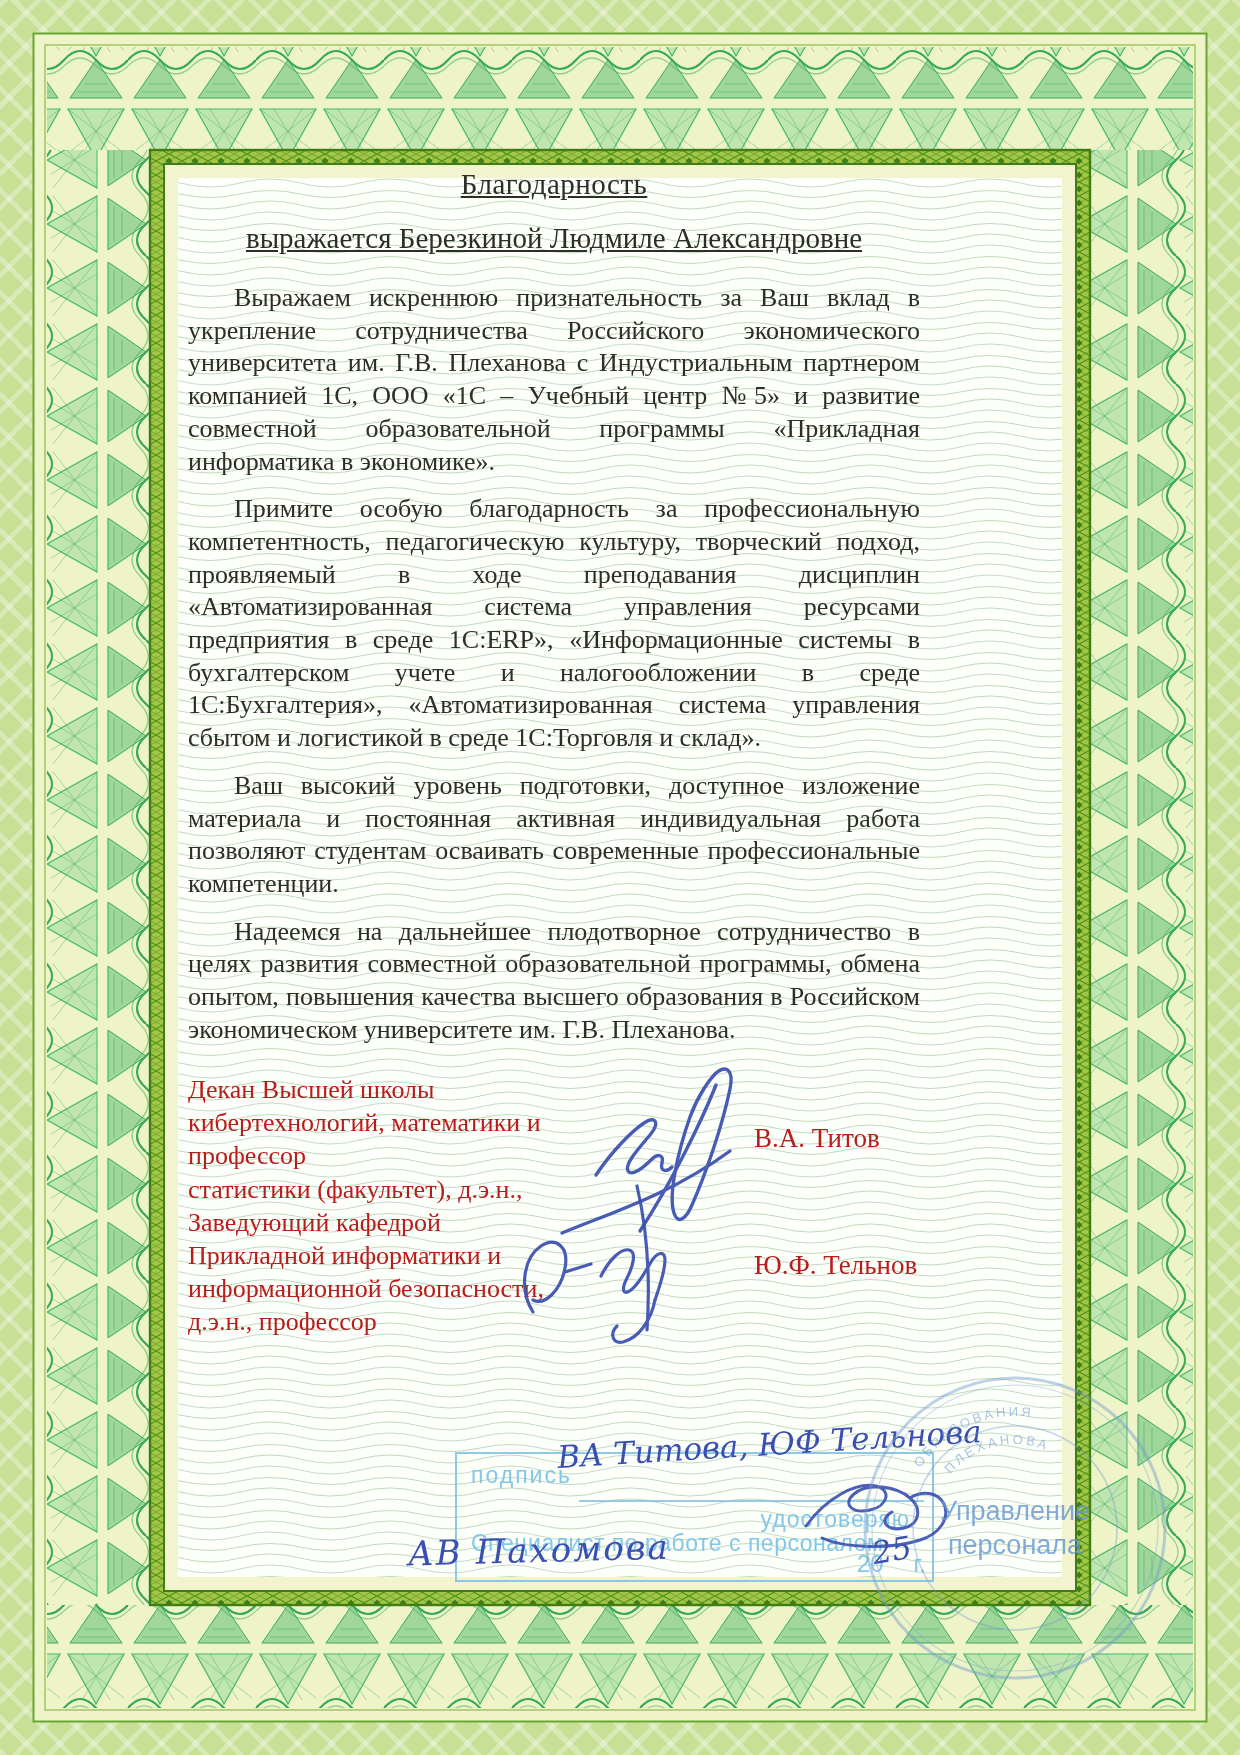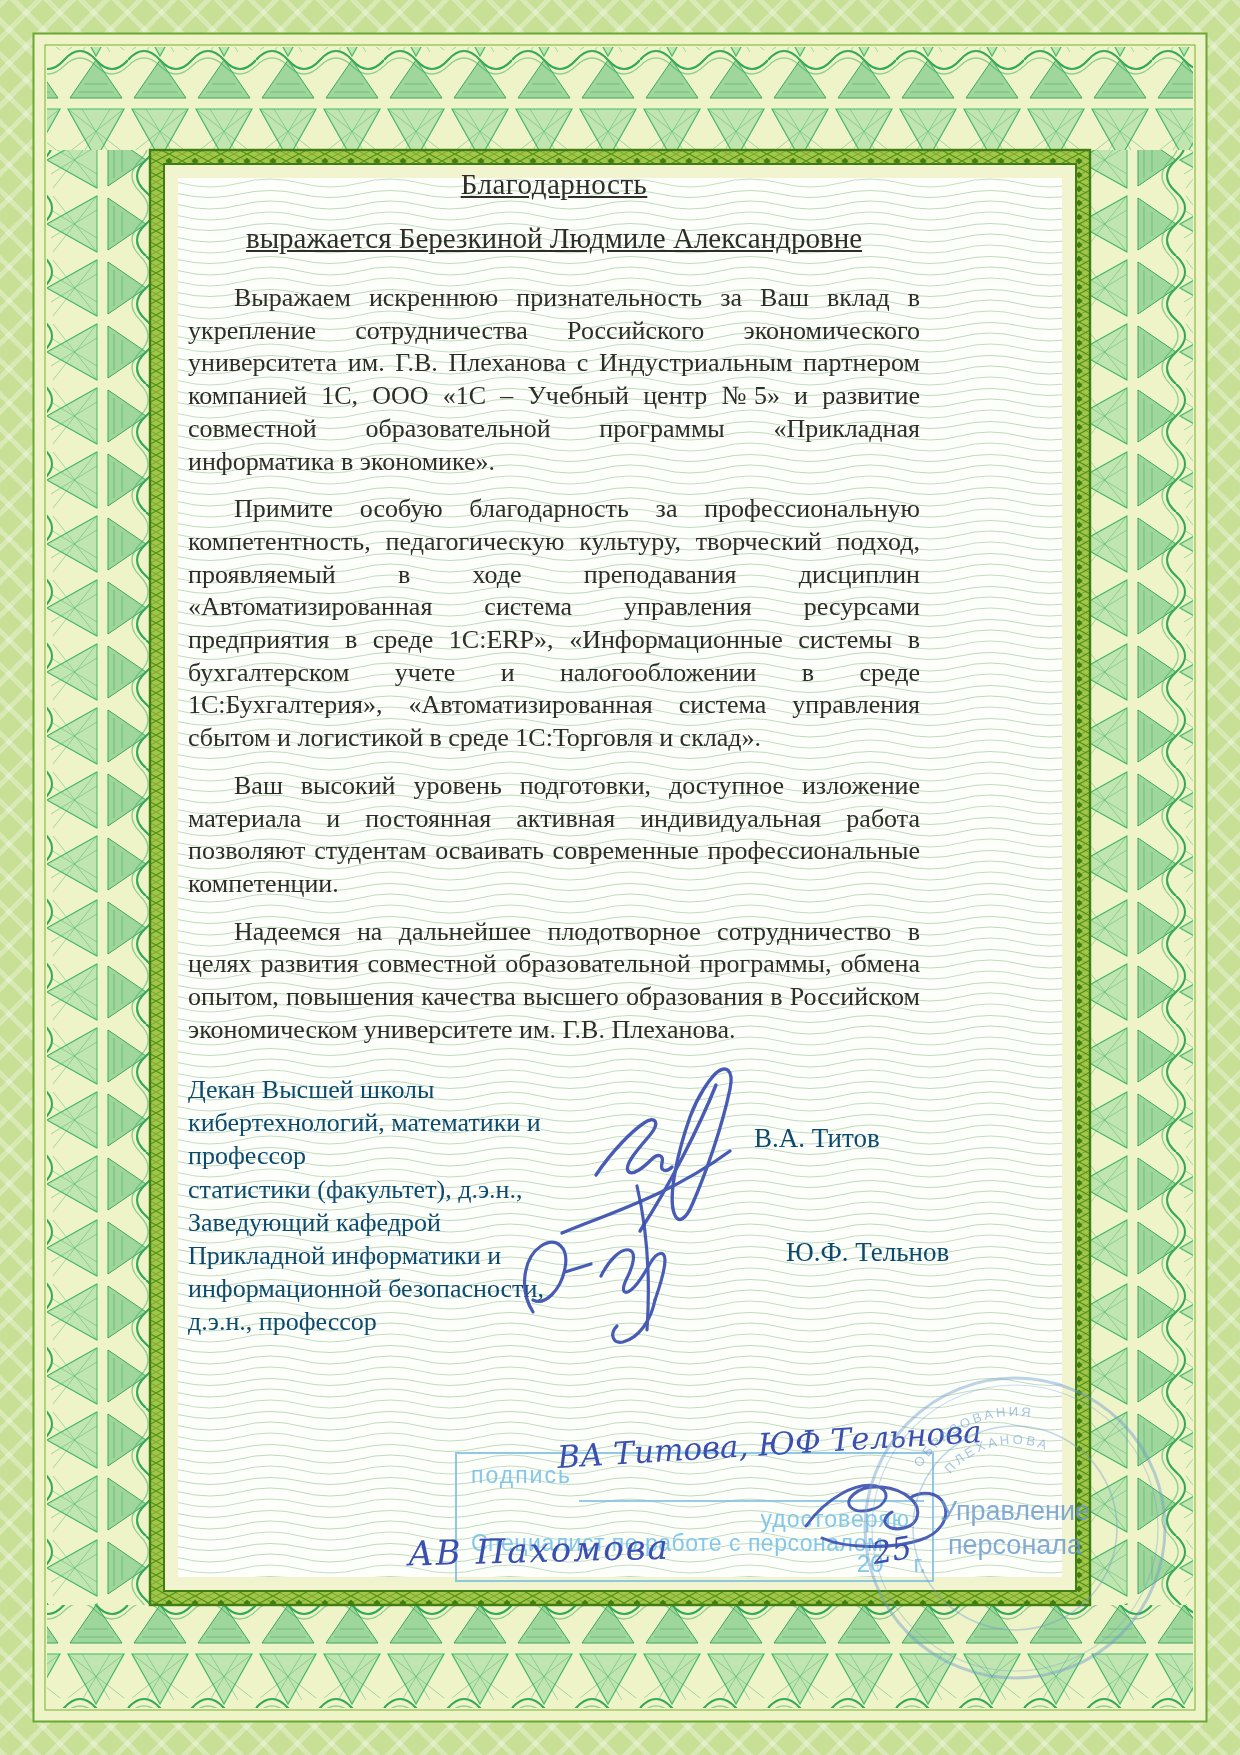--- a/index.html
+++ b/index.html
@@ -26,26 +26,26 @@
   }
   .cert-recipient{
     font-size:29px;font-weight:normal;text-align:center;margin:13px 0 27px 0;
     text-decoration:underline;
   }
   .body-par{
     font-size:26px;line-height:32.7px;text-align:justify;text-indent:46px;
     margin:0 0 15px 0;
   }
   #sig-block{
-    position:absolute;left:188px;top:1073px;width:760px;color:#0c4a6e;
+    position:absolute;left:188px;top:1073px;width:760px;color:#b91c1c;
   }
   .pos-line{font-size:26px;line-height:33.2px;white-space:nowrap;}
   .sig-name{position:absolute;font-size:27px;white-space:nowrap;}
   #name-titov{left:566px;top:50px;text-align:right;}
-  #name-telnov{left:566px;top:164px;margin-left:32px;}
+  #name-telnov{left:566px;top:177px;}
 
   
   #stamp-box{
     position:absolute;left:455px;top:1452px;width:475px;height:126px;
     border:2px solid rgba(125,190,228,.85);
     color:rgba(125,196,232,.95);
     font-family:"Liberation Sans", sans-serif;
   }
   #stamp-box .lbl-sig{position:absolute;left:14px;top:8px;font-size:23px;letter-spacing:2px;}
   #stamp-box .sig-line{position:absolute;left:122px;right:8px;top:0;height:46px;border-bottom:2px solid rgba(125,190,228,.8);}

